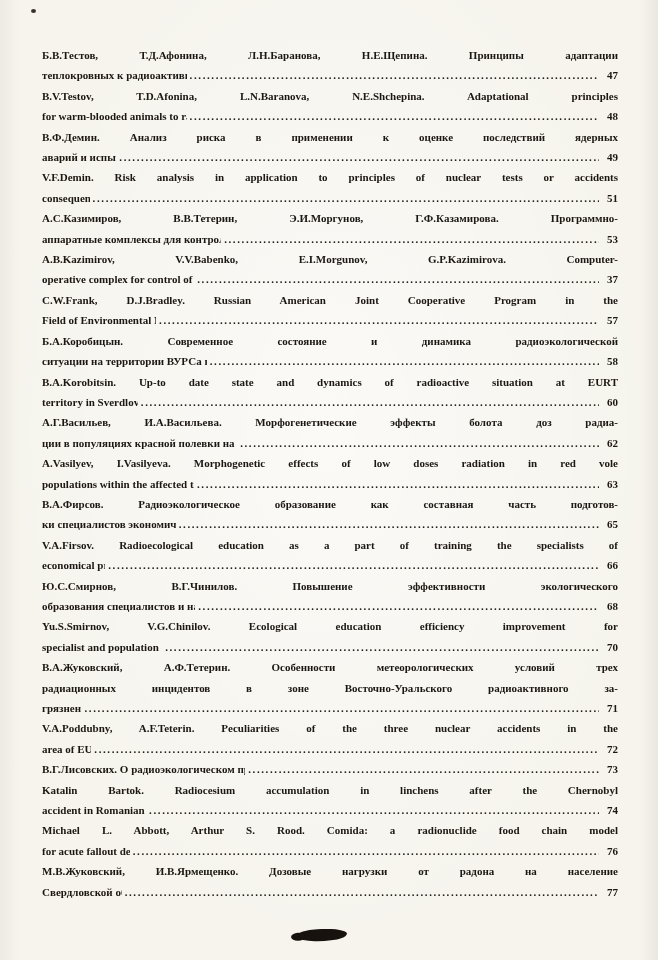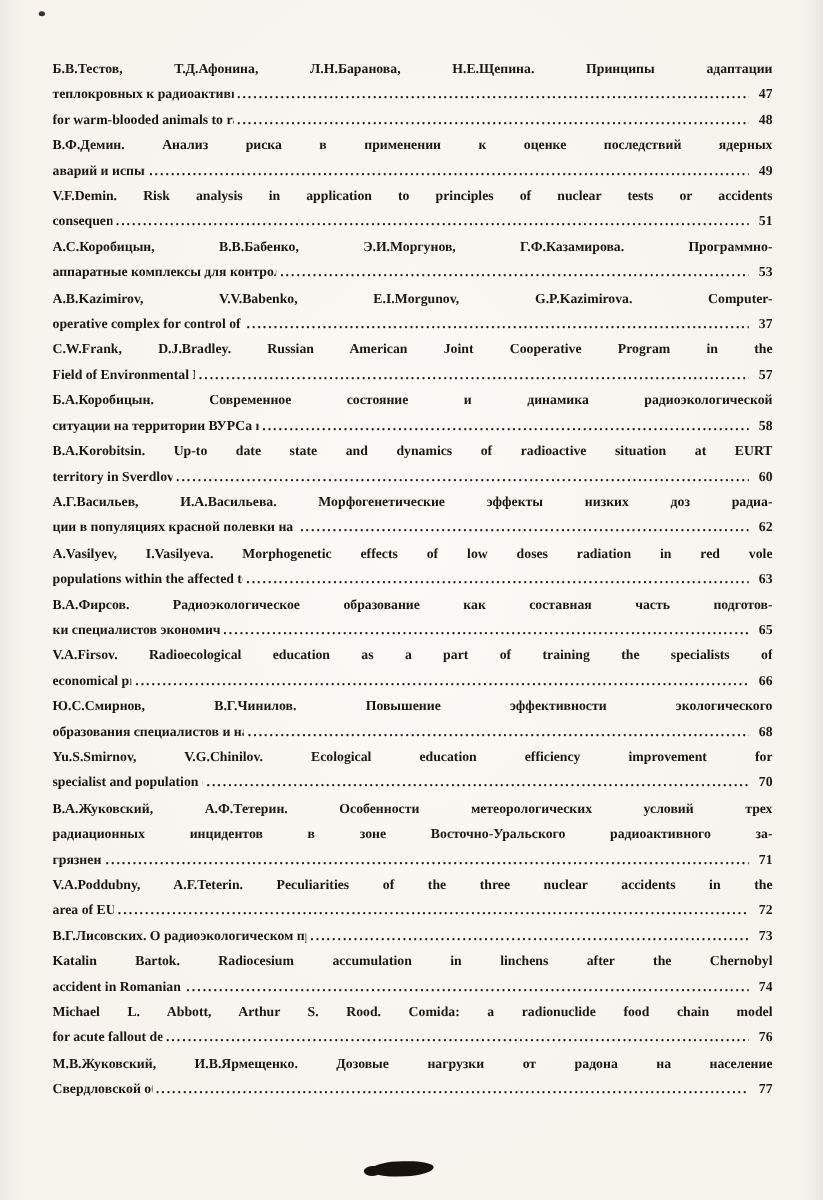--- a/index.html
+++ b/index.html
@@ -101,20 +101,21 @@
   <div class="toc">
       <div class="entry">
         <div class="line">Б.В.Тестов, Т.Д.Афонина, Л.Н.Баранова, Н.Е.Щепина. Принципы адаптации</div>
         <div class="line lastline">
           <span class="t">теплокровных к радиоактивному загрязнению.</span>
           <span class="leader"></span>
           <span class="pg">47</span>
         </div>
       </div>
       <div class="entry">
+        <div class="line">B.V.Testov, T.D.Afonina, L.N.Baranova, N.E.Shchepina. Adaptational principles</div>
         <div class="line lastline">
           <span class="t">for warm-blooded animals to radioactive pollution</span>
           <span class="leader"></span>
           <span class="pg">48</span>
         </div>
       </div>
       <div class="entry">
         <div class="line">В.Ф.Демин. Анализ риска в применении к оценке последствий ядерных</div>
         <div class="line lastline">
           <span class="t">аварий и испытаний</span>
@@ -124,21 +125,21 @@
       </div>
       <div class="entry">
         <div class="line">V.F.Demin. Risk analysis in application to principles of nuclear tests or accidents</div>
         <div class="line lastline">
           <span class="t">consequences</span>
           <span class="leader"></span>
           <span class="pg">51</span>
         </div>
       </div>
       <div class="entry">
-        <div class="line">А.С.Коробицын, В.В.Бабенко, Э.И.Моргунов, Г.Ф.Казамирова. Программно-</div>
+        <div class="line">А.С.Казимиров, В.В.Тетерин, Э.И.Моргунов, Г.Ф.Казамирова. Программно-</div>
         <div class="line lastline">
           <span class="t">аппаратные комплексы для контроля техногенных загрязнений</span>
           <span class="leader"></span>
           <span class="pg">53</span>
         </div>
       </div>
       <div class="entry">
         <div class="line">A.B.Kazimirov, V.V.Babenko, E.I.Morgunov, G.P.Kazimirova. Computer-</div>
         <div class="line lastline">
           <span class="t">operative complex for control of technogenic pollution</span>
@@ -164,21 +165,21 @@
       </div>
       <div class="entry">
         <div class="line">B.A.Korobitsin. Up-to date state and dynamics of radioactive situation at EURT</div>
         <div class="line lastline">
           <span class="t">territory in Sverdlovsk region</span>
           <span class="leader"></span>
           <span class="pg">60</span>
         </div>
       </div>
       <div class="entry">
-        <div class="line">А.Г.Васильев, И.А.Васильева. Морфогенетические эффекты низких доз радиа-</div>
+        <div class="line">А.Г.Васильев, И.А.Васильева. Морфогенетические эффекты болота доз радиа-</div>
         <div class="line lastline">
           <span class="t">ции в популяциях красной полевки на загрязненных территориях Урала</span>
           <span class="leader"></span>
           <span class="pg">62</span>
         </div>
       </div>
       <div class="entry">
         <div class="line">A.Vasilyev, I.Vasilyeva. Morphogenetic effects of low doses radiation in red vole</div>
         <div class="line lastline">
           <span class="t">populations within the affected territories in the Urals</span>

